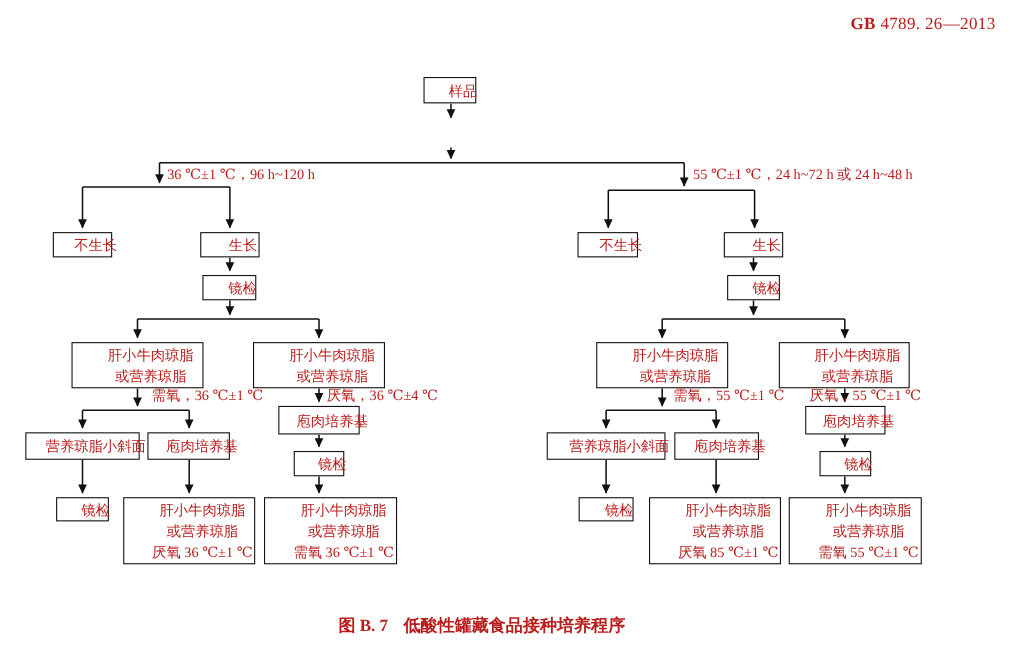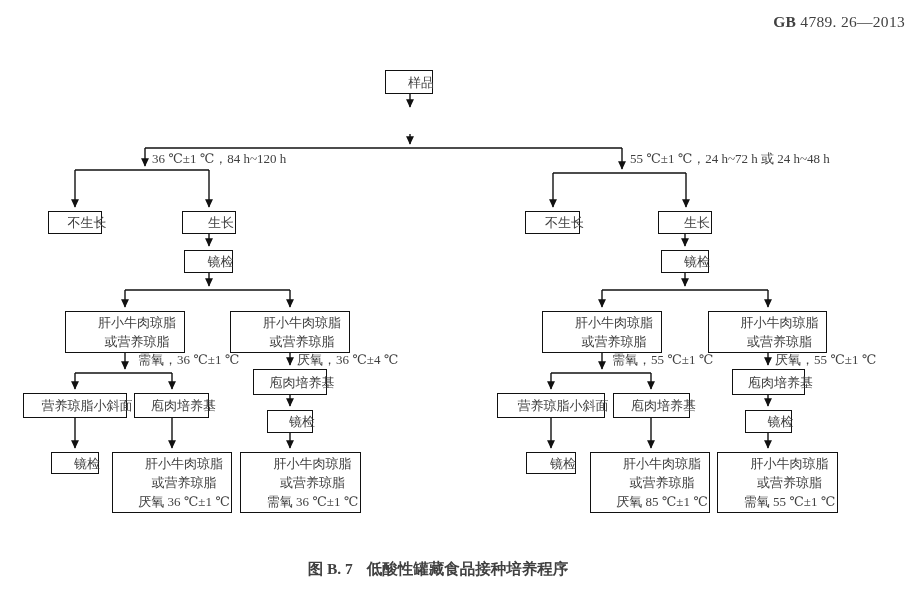--- a/index.html
+++ b/index.html
@@ -1,17 +1,17 @@
 <!DOCTYPE html>
 <html><head>
 <meta charset="utf-8">
 <style>
   html,body{margin:0;padding:0;background:#ffffff;}
   .page{position:relative;width:918px;height:602px;background:#ffffff;overflow:hidden;
-        font-family:"Liberation Serif","DejaVu Serif",serif;color:#404040;}
+        font-family:"Liberation Serif","DejaVu Serif",serif;color:#b91c1c;}
   .wires{position:absolute;left:0;top:0;width:918px;height:602px;}
   .wires line{stroke:#111;stroke-width:1.4;}
   .box{position:absolute;box-sizing:border-box;border:1.4px solid #111;background:#fff;
        display:flex;flex-direction:column;align-items:center;justify-content:center;
        font-size:13px;line-height:19px;text-align:center;white-space:nowrap;padding-left:24px;}
   .box.small{font-size:12.4px;}
   .lbl{position:absolute;font-size:13px;line-height:14px;white-space:nowrap;}
   .hdr{position:absolute;top:13px;right:13px;font-size:15.5px;letter-spacing:.3px;}
   .hdr b{font-weight:bold;}
   .cap{position:absolute;left:0;top:559px;width:876px;text-align:center;
@@ -71,21 +71,21 @@
     <line x1="551" y1="418" x2="551" y2="448" marker-end="url(#ah)"></line>
     <line x1="651" y1="418" x2="651" y2="448" marker-end="url(#ah)"></line>
     <line x1="290" y1="433" x2="290" y2="448" marker-end="url(#ah)"></line>
     <line x1="768" y1="433" x2="768" y2="448" marker-end="url(#ah)"></line>
   </svg>
 
   <div class="box" style="left:385px;top:70px;width:48px;height:24px;">
       <span>样品</span>
     </div>
 
-  <div class="lbl" style="left:152px;top:152px;">36 ℃±1 ℃，84 h~120 h</div>
+  <div class="lbl" style="left:152px;top:152px;">36 ℃±1 ℃，96 h~120 h</div>
   <div class="lbl" style="left:630px;top:152px;">55 ℃±1 ℃，24 h~72 h 或 24 h~48 h</div>
 
   <div class="box" style="left:48px;top:211px;width:54px;height:23px;">
       <span>不生长</span>
     </div>
   <div class="box" style="left:182px;top:211px;width:54px;height:23px;">
       <span>生长</span>
     </div>
   <div class="box" style="left:184px;top:250px;width:49px;height:23px;">
       <span>镜检</span>
@@ -143,21 +143,21 @@
   <div class="box" style="left:542px;top:311px;width:120px;height:42px;">
     <span>肝小牛肉琼脂</span>
     <span>或营养琼脂</span>
   </div>
   <div class="box" style="left:708px;top:311px;width:119px;height:42px;">
     <span>肝小牛肉琼脂</span>
     <span>或营养琼脂</span>
   </div>
 
   <div class="lbl" style="left:612px;top:353px;">需氧，55 ℃±1 ℃</div>
-  <div class="lbl" style="left:775px;top:353px;">厌氧，55 ℃±1 ℃</div>
+  <div class="lbl" style="left:736px;top:353px;">厌氧，55 ℃±1 ℃</div>
 
   <div class="box" style="left:497px;top:393px;width:108px;height:25px;">
       <span>营养琼脂小斜面</span>
     </div>
   <div class="box" style="left:613px;top:393px;width:77px;height:25px;">
       <span>庖肉培养基</span>
     </div>
   <div class="box" style="left:732px;top:369px;width:73px;height:26px;">
       <span>庖肉培养基</span>
     </div>

